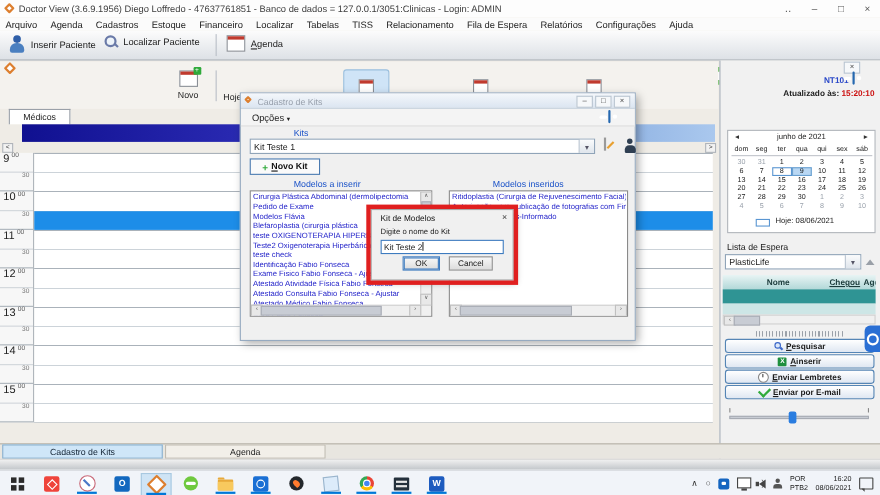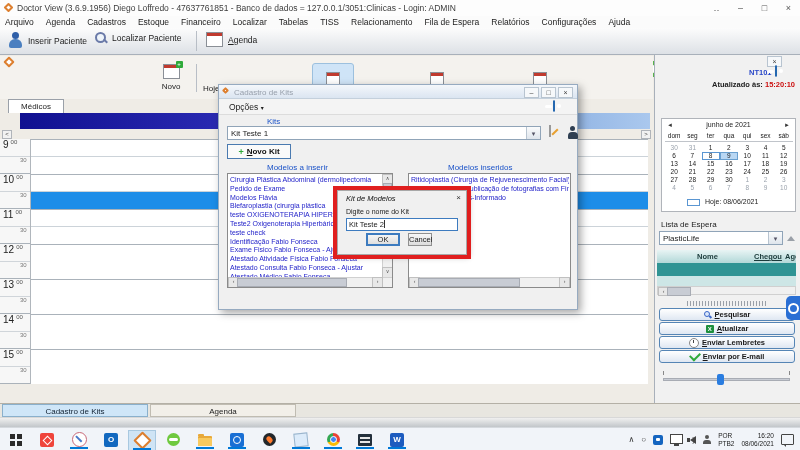--- a/index.html
+++ b/index.html
@@ -423,21 +423,21 @@
     <div class="abs dotbar" style="left:32px;top:246px;width:80px;height:5px;"></div>
     <div class="abs" style="left:4px;top:253px;">
 
         <div class="wlbtn">
           <span class="wicon ic-search"></span>
           <span><u>P</u><span>esquisar</span></span>
         </div>
 
         <div class="wlbtn">
           <span class="wicon ic-refresh"></span>
-          <span><u>A</u><span>tualizar</span></span>
+          <span><u>A</u><span>inserir</span></span>
         </div>
 
         <div class="wlbtn">
           <span class="wicon ic-clock"></span>
           <span><u>E</u><span>nviar Lembretes</span></span>
         </div>
 
         <div class="wlbtn">
           <span class="wicon ic-check"></span>
           <span><u>E</u><span>nviar por E-mail</span></span>
@@ -515,28 +515,28 @@
         </div>
       <div class="sbh">
         <span class="sbbtn sb-lf" style="left:0;top:-1px;"></span>
         <span class="sbthumb" style="left:9px;top:0;width:100px;height:7px;"></span>
         <span class="sbbtn sb-rt" style="right:0;top:-1px;"></span>
       </div>
     </div>
   </div>
 
   <div class="abs kmodal">
-    <span class="abs" style="left:8px;top:3px;font-size:7.5px;color:#111;font-style:italic;">Kit de Modelos</span>
+    <span class="abs" style="left:8px;top:3px;font-size:7.5px;color:#111;">Kit de Modelos</span>
     <span class="kmodal-close"></span>
     <span class="abs" style="left:8px;top:17px;font-size:7px;">Digite o nome do Kit</span>
     <div class="abs kinput">
       <span>Kit Teste 2</span><span class="caret"></span>
     </div>
     <div class="abs mbtn def" style="left:28px;width:34px;">OK</div>
-    <div class="abs mbtn" style="left:70px;width:24px;">Cancel</div>
+    <div class="abs mbtn" style="left:70px;width:40px;">Cancel</div>
   </div>
   <div class="abs annot"></div>
 
   <div class="abs tabstrip">
     <div class="abs btab active" style="left:2px;width:146px;">Cadastro de Kits</div>
     <div class="abs btab idle" style="left:150px;width:146px;">Agenda</div>
   </div>
   <div class="abs statusstrip"></div>
 
   <div class="abs taskbar">

